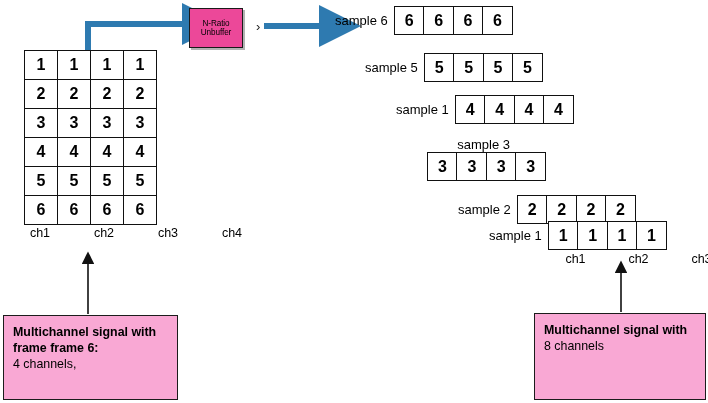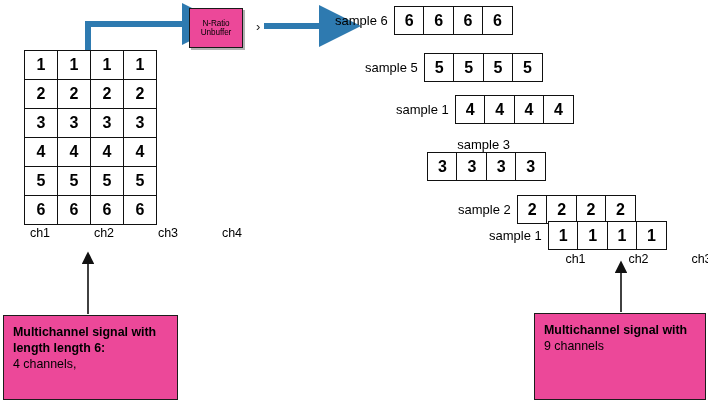--- a/index.html
+++ b/index.html
@@ -41,21 +41,21 @@
     font-size:8.2px;line-height:9.5px;color:#000;text-align:center;
     letter-spacing:-.1px;
   }
   .port{position:absolute;font-size:13px;color:#1a1a1a;line-height:1;font-family:"Liberation Sans",sans-serif;}
   #port-in{left:197px;top:20px;}
   #port-out{left:256px;top:20px;}
 
   
   .caption-box{
     position:absolute;
-    background:#ec4899;
+    background:#f9a8d4;
     border:1.5px solid #1c1c1c;
     box-sizing:border-box;
     padding:8px 9px 7px 9px;
     font-size:12.4px;line-height:16px;color:#000;
   }
   .caption-box .b{font-weight:bold;display:block;}
   #caption-left{left:3px;top:315px;width:175px;height:85px;}
   #caption-right{left:534px;top:313px;width:172px;height:87px;}
 
   
@@ -223,22 +223,22 @@
 
   <div class="chan-row" id="output-channels">
     <span>ch1</span>
     <span>ch2</span>
     <span>ch3</span>
     <span>ch4</span>
   </div>
 
   <div class="caption-box" id="caption-left">
     <span class="b">Multichannel signal with</span>
-    <span class="b">length length 6:</span>
+    <span class="b">frame frame 6:</span>
     <span>4 channels,</span><br>
   </div>
 
   <div class="caption-box" id="caption-right">
     <span class="b">Multichannel signal with</span>
-    <span>9 channels</span>
+    <span>8 channels</span>
   </div>
 
 </div>
 
 </body></html>

